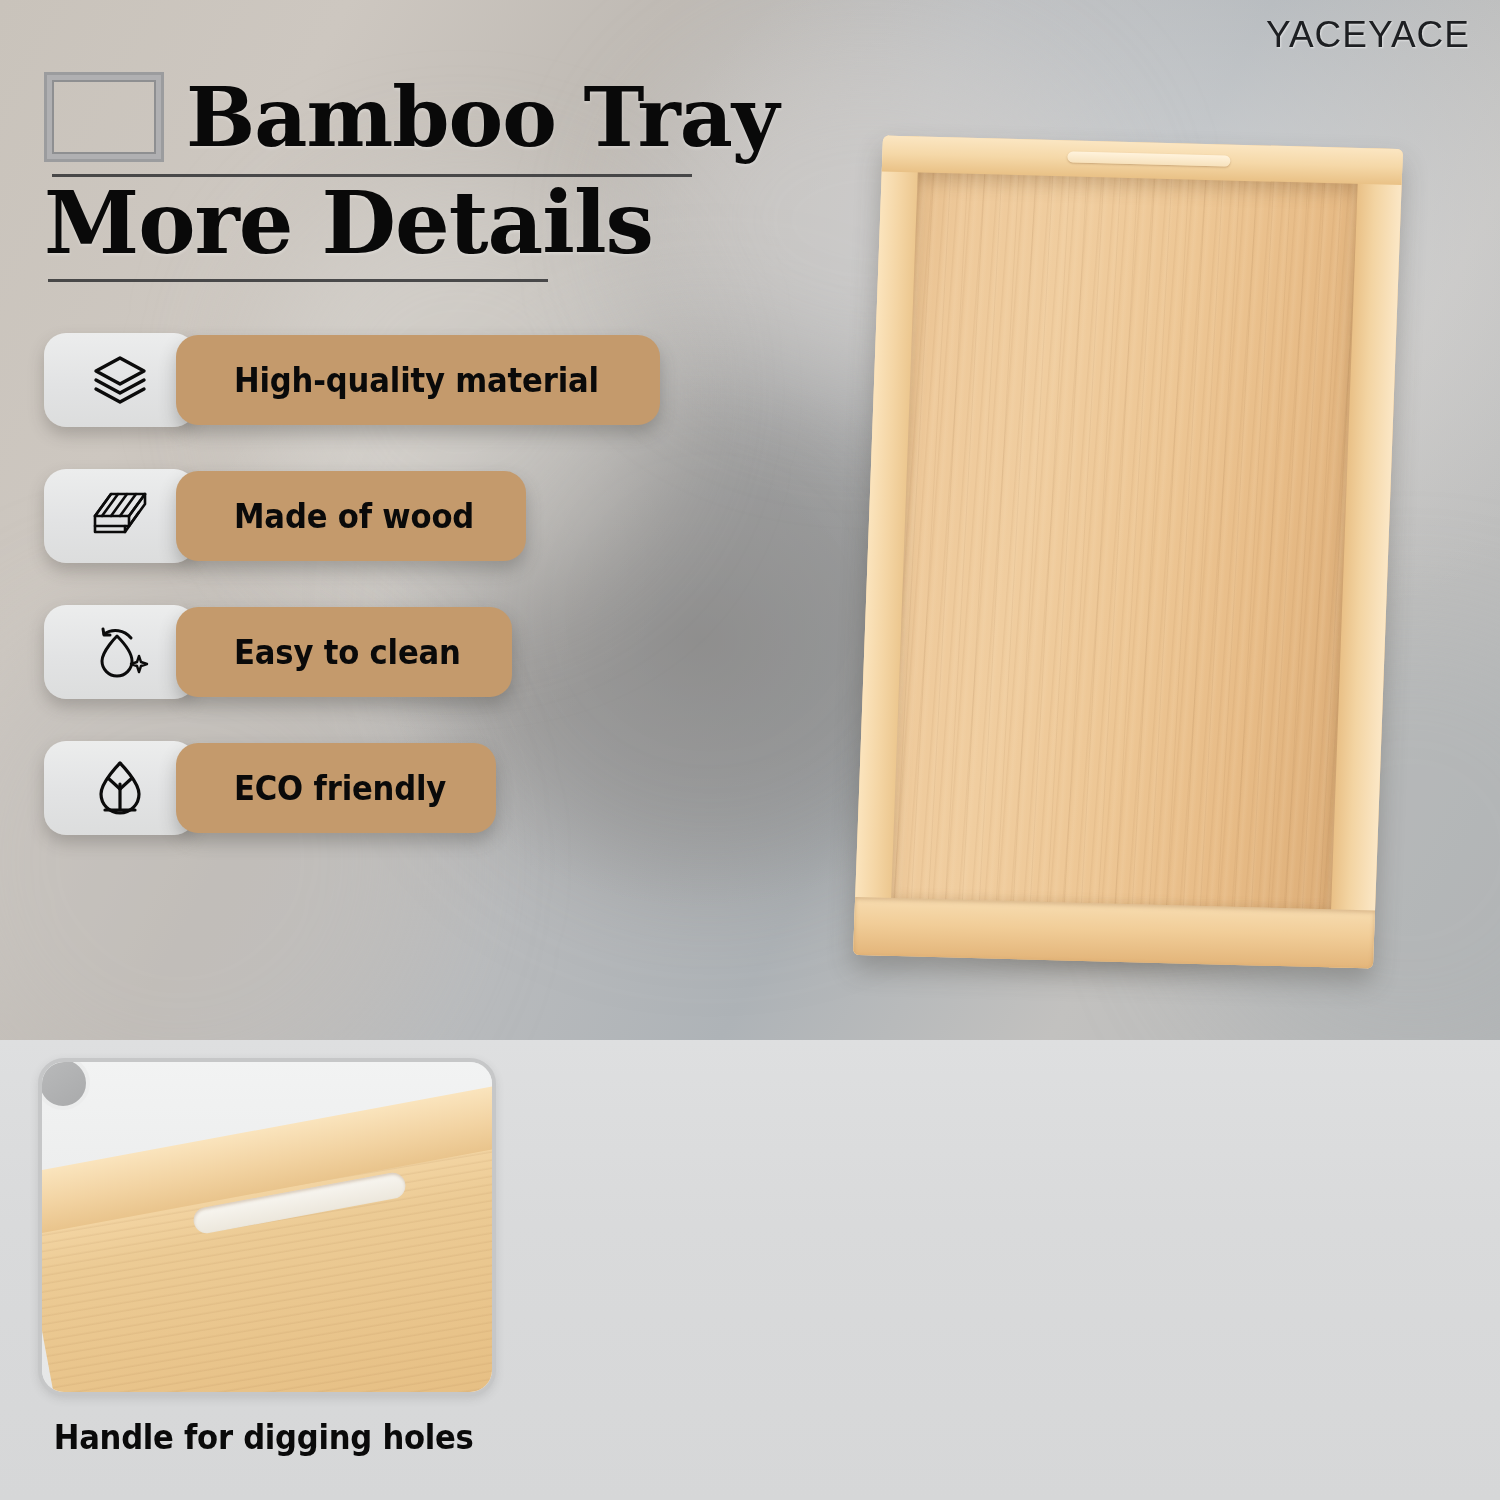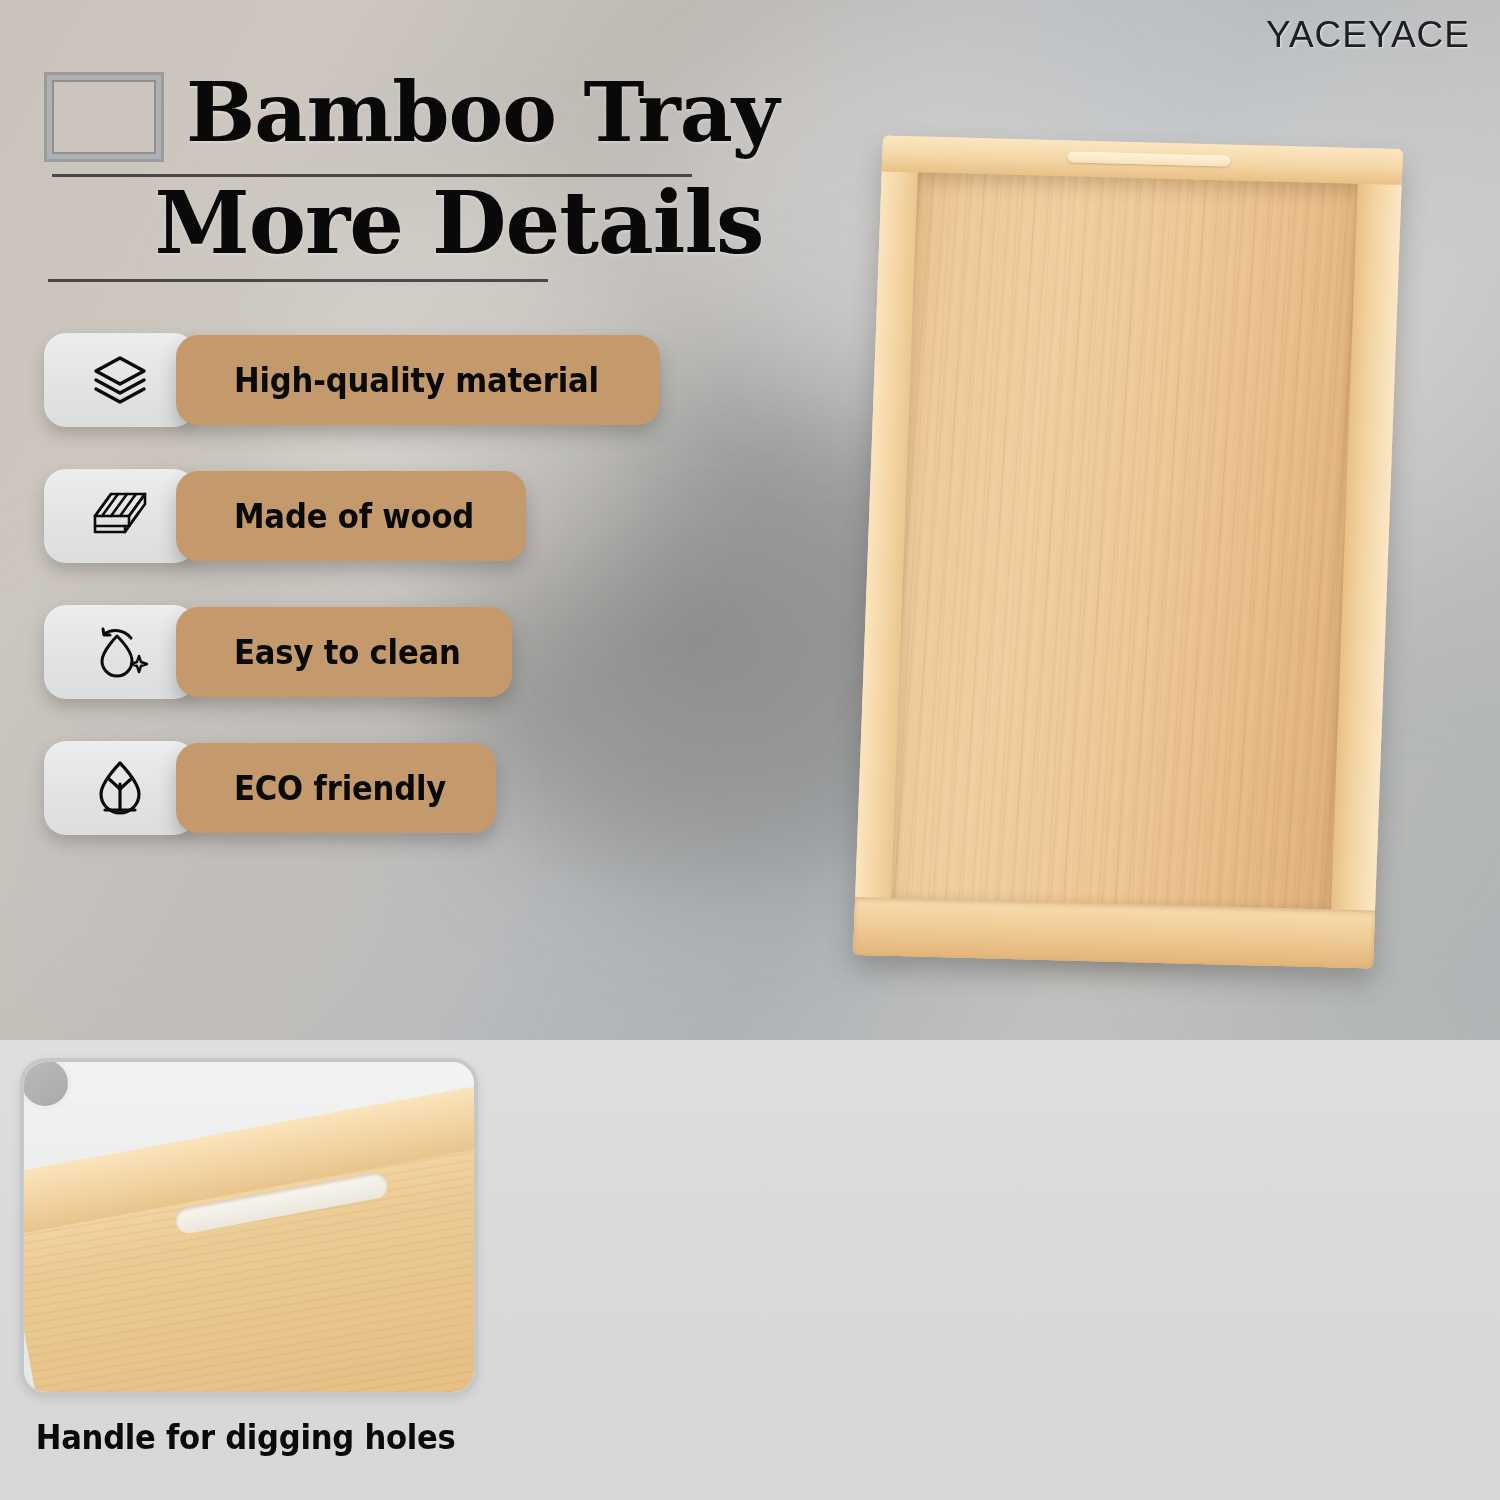--- a/index.html
+++ b/index.html
@@ -28,28 +28,28 @@
   
   .brand{position:absolute;right:30px;top:14px;
     font-family:Liberation Sans, sans-serif;
     font-size:37px;letter-spacing:1px;color:#1d1f22;
     font-variant:small-caps;font-weight:400;
     text-shadow:1px 1px 2px rgba(255,255,255,.55);
     white-space:nowrap;}
 
   
   .title-wrap{position:absolute;left:44px;top:72px;width:830px;}
-  .title-row{display:flex;align-items:flex-start;gap:22px;}
+  .title-row{display:flex;align-items:center;gap:22px;}
   .deco-square{width:114px;height:84px;border:3px solid #9b9c9e;
     box-shadow:inset 0 0 0 5px rgba(255,255,255,.30), inset 0 0 0 7px #8e8f91;
     flex:none;background:transparent;}
   .t-line{font-family:"DejaVu Serif", serif;font-weight:700;
     font-size:82px;line-height:.98;color:#090909;letter-spacing:-1px;
     white-space:nowrap;text-shadow:0 2px 3px rgba(255,255,255,.28);}
-  .t2{font-size:86px;margin-top:4px;text-align:center;}
+  .t2{font-size:86px;margin-top:4px;}
   .rule{height:3px;background:#2b2c2e;opacity:.82;margin-top:12px;}
   .rule-1{width:640px;margin-left:8px;}
   .rule-2{width:500px;margin-left:4px;margin-top:14px;}
 
   
   .features{position:absolute;left:44px;top:333px;}
   .feature{position:relative;height:94px;margin-bottom:42px;}
   .f-card{position:absolute;left:0;top:0;width:152px;height:94px;
     background:linear-gradient(180deg,#eceded 0%,#e2e3e4 55%,#dcdddd 100%);
     border-radius:22px;
@@ -98,21 +98,21 @@
     background:linear-gradient(180deg,#f7dcb0 0%,#f1cd98 45%,#e3b57a 100%);
     box-shadow:inset 0 2px 4px rgba(170,126,80,.40);}
   .handle-slot{position:absolute;left:185px;top:11px;width:163px;height:11px;border-radius:6px;
     background:linear-gradient(180deg,#fff3dd 0%,#f7e2bd 100%);
     box-shadow:0 1px 2px rgba(150,110,70,.45);}
 
   
   .band{position:absolute;left:0;top:1040px;width:1500px;height:460px;
     background:linear-gradient(180deg,#dedfe0 0%,#d9dadb 40%,#d6d7d8 100%);}
   .thumbs{position:absolute;left:0;top:18px;width:1384px;
-    display:flex;justify-content:space-between;padding:0 20px;box-sizing:border-box;}
+    display:flex;justify-content:space-between;padding:0 38px;box-sizing:border-box;}
   .thumb{width:450px;}
   .thumb-frame{position:relative;width:450px;height:330px;border-radius:26px;
     border:4px solid #c6c7c8;background:#ebecec;overflow:hidden;
     box-shadow:0 3px 8px rgba(90,88,86,.16);}
   .badge{position:absolute;left:-6px;top:-6px;width:46px;height:46px;border-radius:50%;
     background:linear-gradient(145deg,#b9babb 0%,#a9aaab 100%);
     border:4px solid #eceded;z-index:4;}
   .thumb-cap{margin-top:22px;text-align:center;
     font-family:"DejaVu Sans", sans-serif;font-weight:700;font-size:33px;color:#0a0a0a;
     transform:scaleX(.93);letter-spacing:-.3px;white-space:nowrap;}

